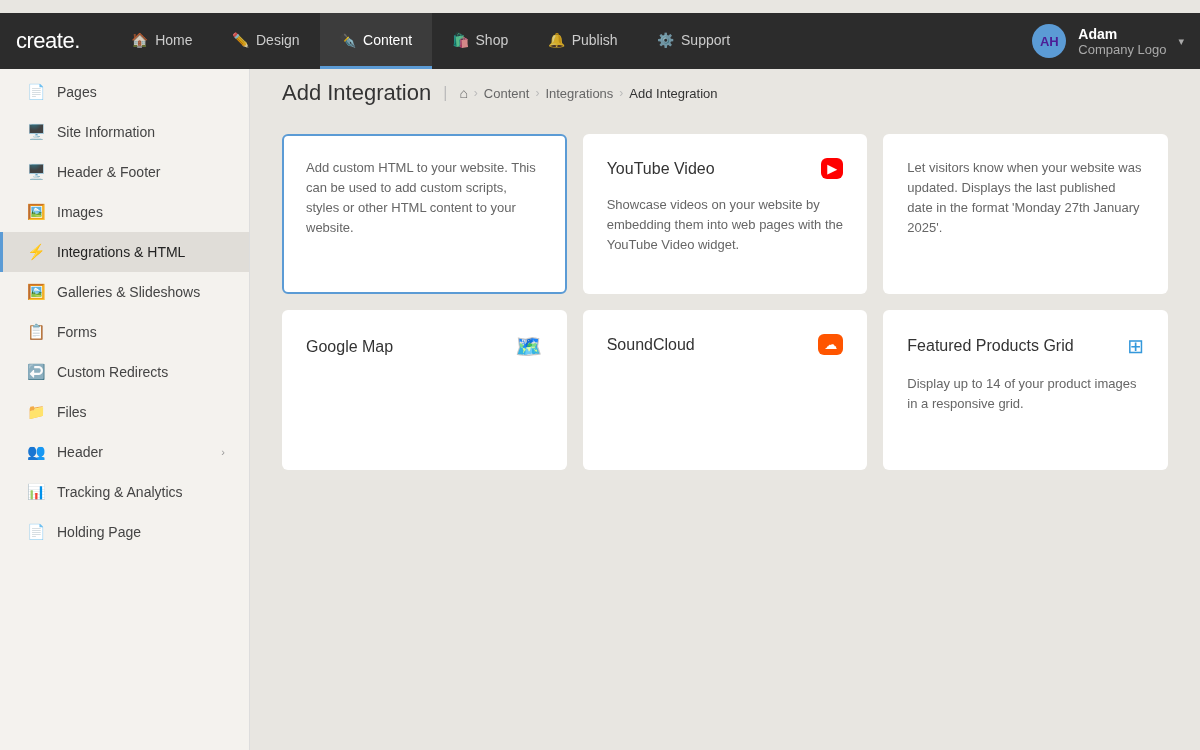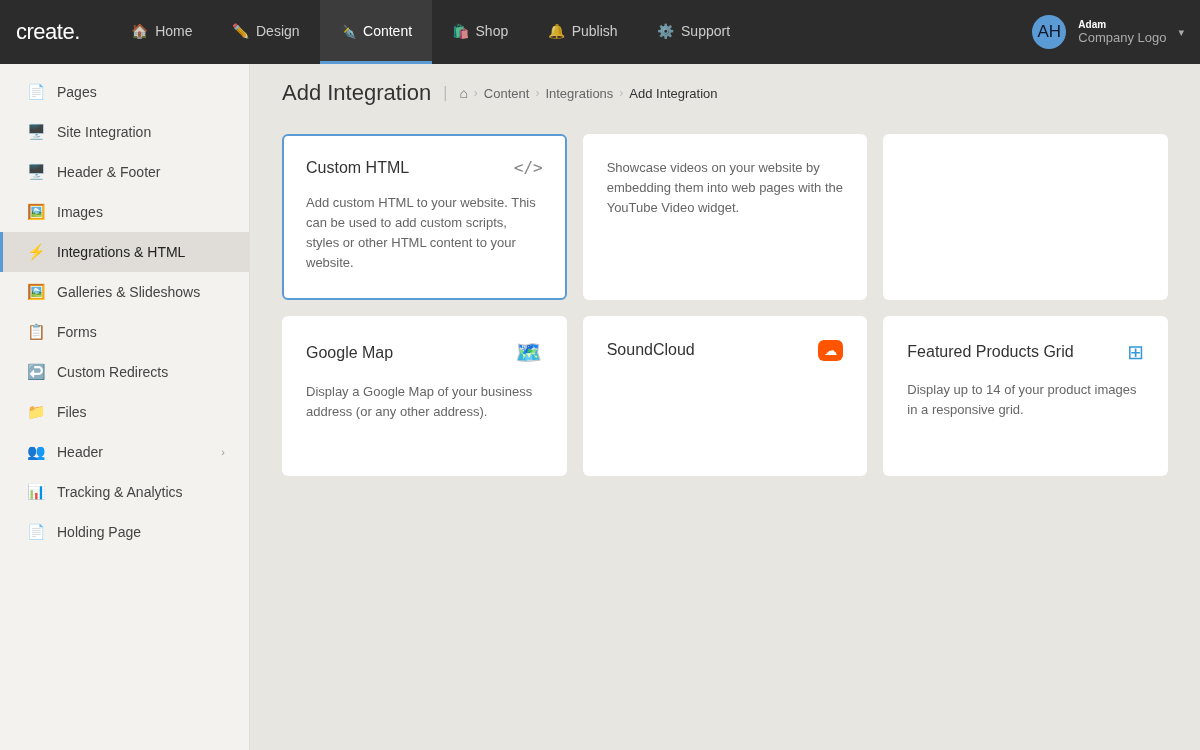--- a/index.html
+++ b/index.html
@@ -1,34 +1,34 @@
 <!DOCTYPE html>
 <html><head>
   <meta charset="utf-8">
   <style>
     * { box-sizing: border-box; margin: 0; padding: 0; }
     body { font-family: -apple-system, BlinkMacSystemFont, 'Segoe UI', sans-serif; background: #e8e6e1; height: 750px; overflow: hidden; }
 
     
     .topnav {
-      display: flex; align-items: center; background: #2c2c2c; height: 64px; padding: 0 16px;
-      position: fixed; top: 0; left: 0; right: 0; z-index: 100;
+      display: flex; align-items: center; background: #2c2c2c; height: 56px; padding: 0 16px;
+      position: fixed; top: 13px; left: 0; right: 0; z-index: 100;
     }
     .logo { color: #fff; font-size: 22px; font-weight: 300; letter-spacing: -0.5px; margin-right: 32px; white-space: nowrap; }
     .nav-items { display: flex; flex: 1; align-items: center; height: 100%; }
     .nav-item {
       display: flex; align-items: center; gap: 6px; color: #ccc; font-size: 14px;
       padding: 0 20px; height: 100%; cursor: pointer; text-decoration: none; border-bottom: 3px solid transparent;
     }
     .nav-item.active { color: #fff; border-bottom: 3px solid #5b9bd5; background: rgba(255,255,255,0.08); }
     .nav-icon { font-size: 14px; opacity: 0.8; }
     .nav-right { display: flex; align-items: center; gap: 12px; margin-left: auto; }
-    .avatar { width: 34px; height: 34px; border-radius: 50%; background: #5b9bd5; display: flex; align-items: center; justify-content: center; color: #0f172a; font-size: 17px; font-weight: 400; }
+    .avatar { width: 34px; height: 34px; border-radius: 50%; background: #5b9bd5; display: flex; align-items: center; justify-content: center; color: #4c1d95; font-size: 13px; font-weight: 700; }
     .user-info { color: #fff; }
-    .user-name { font-size: 10px; font-weight: 600; }
+    .user-name { font-size: 14px; font-weight: 600; }
     .user-company { font-size: 13px; color: #aaa; }
     .chevron-icon { color: #aaa; font-size: 11px; }
 
     
     .layout { display: flex; padding-top: 56px; height: 750px; }
 
     
     .sidebar {
       width: 250px; background: #f4f2ee; border-right: 1px solid #ddd;
       flex-shrink: 0; padding: 16px 0; overflow-y: auto;
@@ -118,21 +118,21 @@
 
 <div class="layout">
 
   <aside class="sidebar">
     <div class="sidebar-item">
       <span class="sidebar-icon">📄</span>
       <span>Pages</span>
     </div>
     <div class="sidebar-item">
       <span class="sidebar-icon">🖥️</span>
-      <span>Site Integration</span>
+      <span>Site Information</span>
     </div>
     <div class="sidebar-item">
       <span class="sidebar-icon">🖥️</span>
       <span>Header &amp; Footer</span>
     </div>
     <div class="sidebar-item">
       <span class="sidebar-icon">🖼️</span>
       <span>Images</span>
     </div>
     <div class="sidebar-item active">
@@ -182,40 +182,40 @@
         <span class="breadcrumb-divider">›</span>
         <span class="breadcrumb-item">Integrations</span>
         <span class="breadcrumb-divider">›</span>
         <span class="breadcrumb-item current">Add Integration</span>
       </nav>
     </div>
 
     <div class="integration-grid">
 
       <div class="integration-card selected">
-        <div class="card-header">
-          <span class="card-title">Custom HTML</span>
-          <span class="card-icon icon-code">&lt;/&gt;</span>
-        </div>
         <p class="card-desc">Add custom HTML to your website. This can be used to add custom scripts, styles or other HTML content to your website.</p>
       </div>
 
       <div class="integration-card">
+        <div class="card-header">
+          <span class="card-title">YouTube Video</span>
+          <span class="card-icon icon-youtube">▶</span>
+        </div>
         <p class="card-desc">Showcase videos on your website by embedding them into web pages with the YouTube Video widget.</p>
       </div>
 
       <div class="integration-card">
+        <p class="card-desc">Let visitors know when your website was updated. Displays the last published date in the format 'Monday 27th January 2025'.</p>
       </div>
 
       <div class="integration-card">
         <div class="card-header">
           <span class="card-title">Google Map</span>
           <span class="card-icon icon-map">🗺️</span>
         </div>
-        <p class="card-desc">Display a Google Map of your business address (or any other address).</p>
       </div>
 
       <div class="integration-card">
         <div class="card-header">
           <span class="card-title">SoundCloud</span>
           <span class="card-icon icon-soundcloud">☁</span>
         </div>
       </div>
 
 

